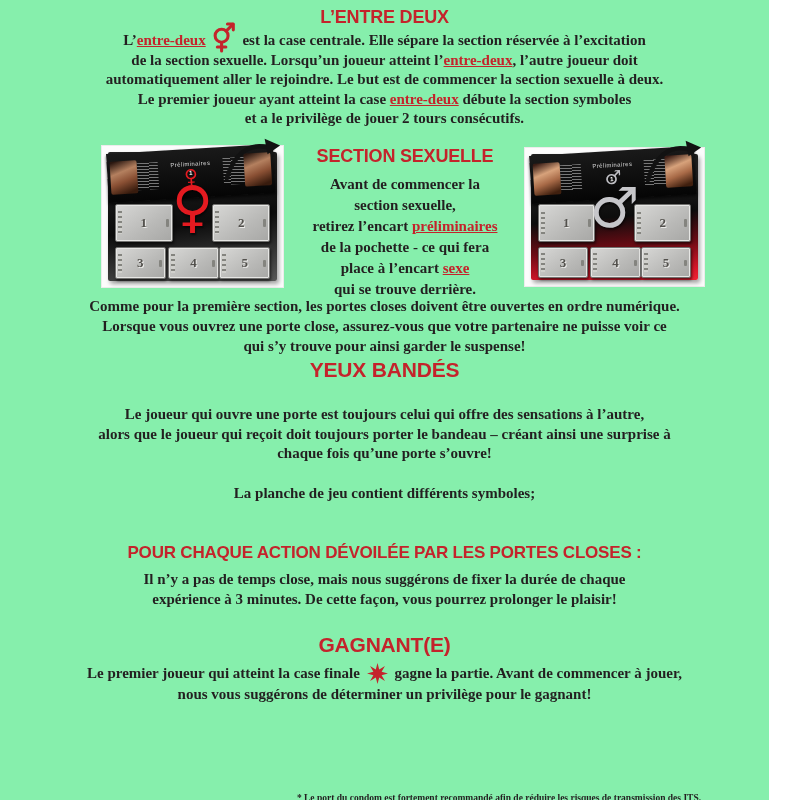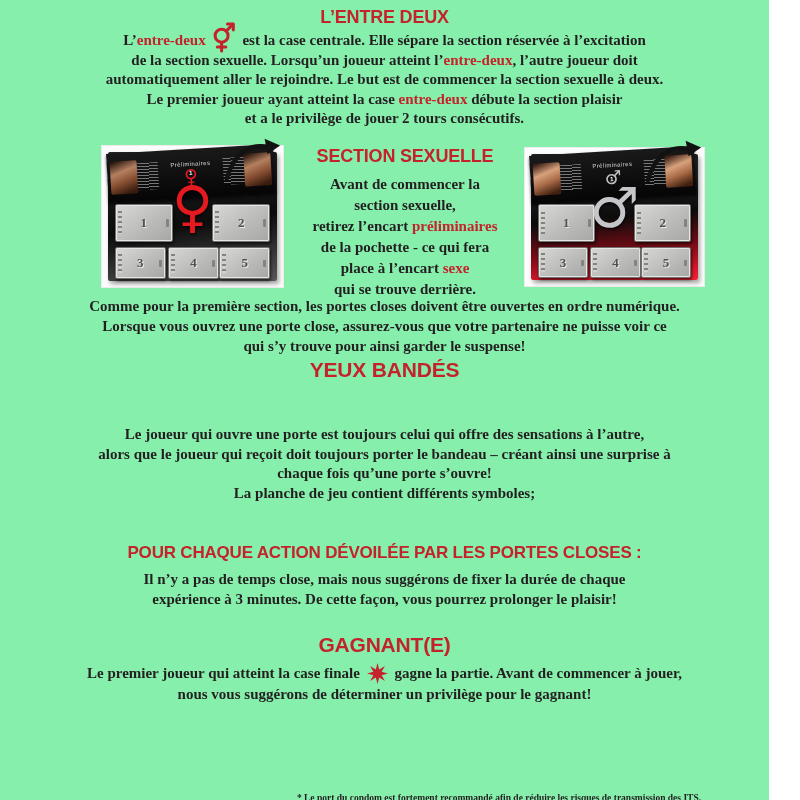--- a/index.html
+++ b/index.html
@@ -10,24 +10,24 @@
   .red-h { position:absolute; left:0; right:0; margin:0; text-align:center;
            color:var(--red); font-family:"Liberation Sans","DejaVu Sans",sans-serif;
            font-weight:bold; letter-spacing:-0.2px; }
   .t1 { top:7px;  font-size:18px; }
   .t3 { top:358px; font-size:21px; }
   .t4 { top:543px; font-size:17px; }
   .t5 { top:633px; font-size:21px; }
 
   .rich { position:absolute; left:0; right:0; text-align:center; font-weight:bold; }
   .rich .tline { display:block; }
-  .rich .red { color:var(--red); }
+  .rich .red { color:var(--red);text-decoration:underline; }
   .p1 { top:31px;  font-size:15px; line-height:19.5px; }
   .p2 { top:296px; font-size:15px; line-height:20px; }
-  .p3 { top:405px; font-size:15px; line-height:19.5px;margin-top:20px; }
+  .p3 { top:405px; font-size:15px; line-height:19.5px; }
   .p4 { top:483px; font-size:15px; line-height:20px; }
   .p5 { top:569px; font-size:15px; line-height:20px; }
   .p6 { top:663px; font-size:15px; line-height:21px; }
 
   .center-col { position:absolute; left:291px; top:146px; width:228px; text-align:center; }
   .center-col .red-h { position:static; font-size:18px; }
   .center-col .rich { position:static; margin-top:7px; font-size:15px; line-height:21px; }
 
   .inline-icon { display:inline-block; vertical-align:middle; line-height:0; }
   .icon-gender { margin:-12px 3px -8px 3px; position:relative; top:-2px; }
@@ -93,21 +93,21 @@
             <g fill="none" stroke="#c4232b" stroke-width="3.4" stroke-linecap="round" stroke-linejoin="round">
               <circle cx="14" cy="15" r="7.2"></circle>
               <path d="M14 22.5 V 32"></path>
               <path d="M9.3 27.5 H 18.7"></path>
               <path d="M19.3 9.7 L 26.5 2.5"></path>
               <path d="M20.5 2 L 27 2 L 27 8.5"></path>
             </g>
           </svg></span><span> est la case centrale. Elle sépare la section réservée à l’excitation</span></div>
       <div class="tline"><span>de la section sexuelle. Lorsqu’un joueur atteint l’</span><span class="red">entre-deux</span><span>, l’autre joueur doit</span></div>
       <div class="tline"><span>automatiquement aller le rejoindre. Le but est de commencer la section sexuelle à deux.</span></div>
-      <div class="tline"><span>Le premier joueur ayant atteint la case </span><span class="red">entre-deux</span><span> débute la section plaisir</span></div>
+      <div class="tline"><span>Le premier joueur ayant atteint la case </span><span class="red">entre-deux</span><span> débute la section symboles</span></div>
       <div class="tline"><span>et a le privilège de jouer 2 tours consécutifs.</span></div>
     </div>
 
   <figure class="fig fig-left">
     <div class="board b-left">
       <div class="card">
         <div class="torso"></div>
         <div class="micro"></div>
         <div class="card-center">
           <div class="card-label">Préliminaires</div>

